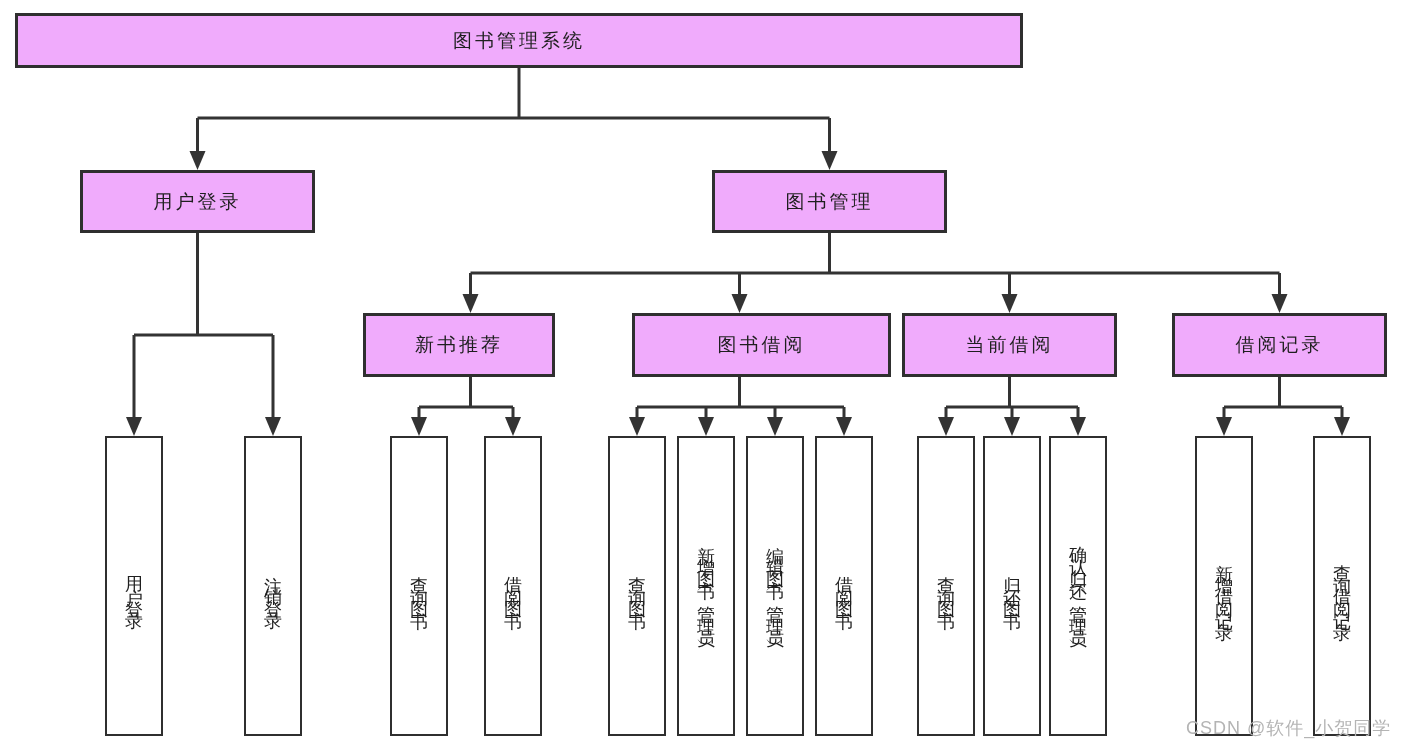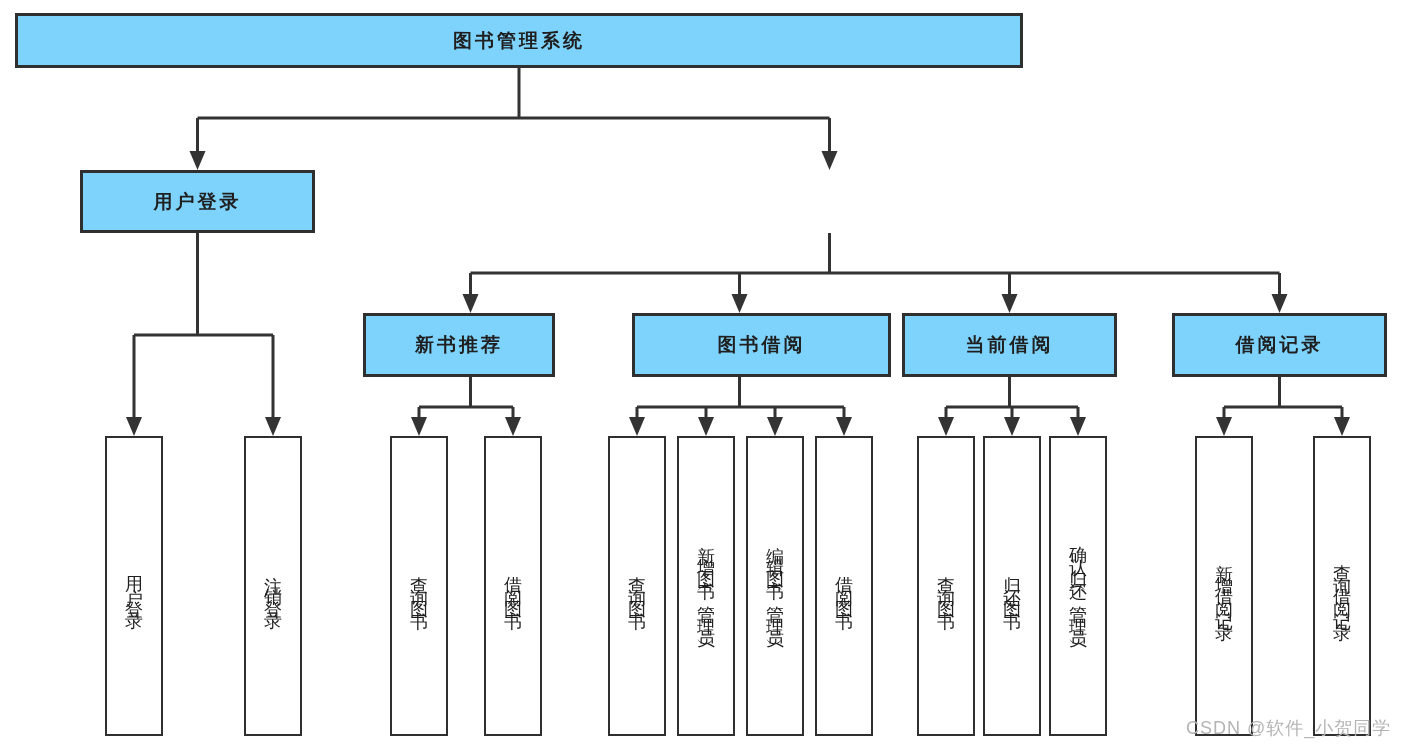--- a/index.html
+++ b/index.html
@@ -23,25 +23,24 @@
     fill: none;
   }
   #connectors polygon {
     fill: #333333;
     stroke: none;
   }
   .hbox {
     position: absolute;
     box-sizing: border-box;
     border: 3px solid #2f2f2f;
-    background: #7dd3fc;
+    background: #f0abfc;
     display: flex;
     align-items: center;
     justify-content: center;
-    font-weight: bold;
   }
   .hlabel {
     font-size: 19px;
     letter-spacing: 3px;
     color: #1f1f1f;
     white-space: nowrap;
   }
   .vbox {
     position: absolute;
     top: 436px;
@@ -120,20 +119,23 @@
     </g>
   </svg>
 
   <div class="hbox" style="left:15px; top:13px; width:1008px; height:55px">
     <span class="hlabel">图书管理系统</span>
   </div>
 
   <div class="hbox" style="left:80px; top:170px; width:235px; height:63px">
     <span class="hlabel">用户登录</span>
   </div>
+  <div class="hbox" style="left:712px; top:170px; width:235px; height:63px">
+    <span class="hlabel">图书管理</span>
+  </div>
 
   <div class="hbox" style="left:363px; top:313px; width:192px; height:64px">
     <span class="hlabel">新书推荐</span>
   </div>
   <div class="hbox" style="left:632px; top:313px; width:259px; height:64px">
     <span class="hlabel">图书借阅</span>
   </div>
   <div class="hbox" style="left:1172px; top:313px; width:215px; height:64px">
     <span class="hlabel">借阅记录</span>
   </div>

